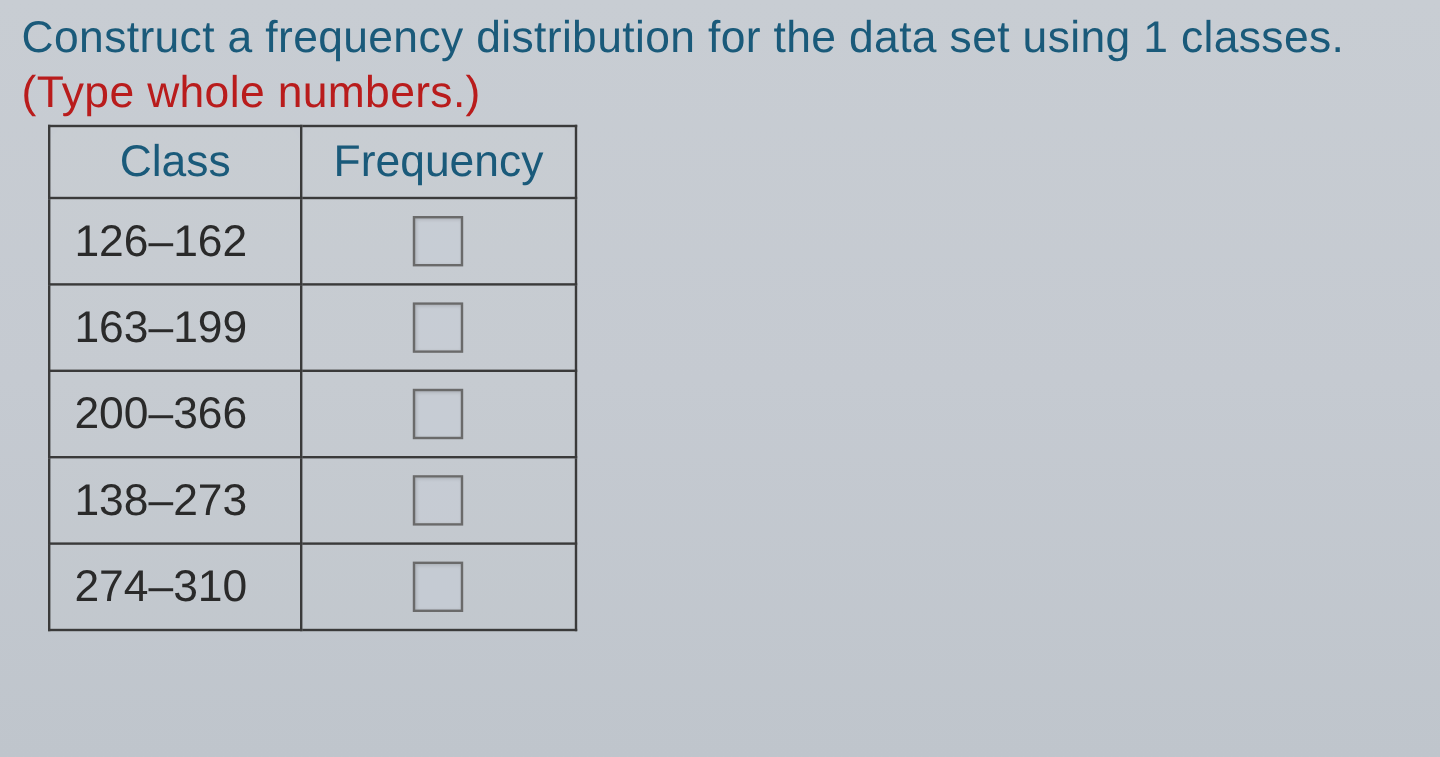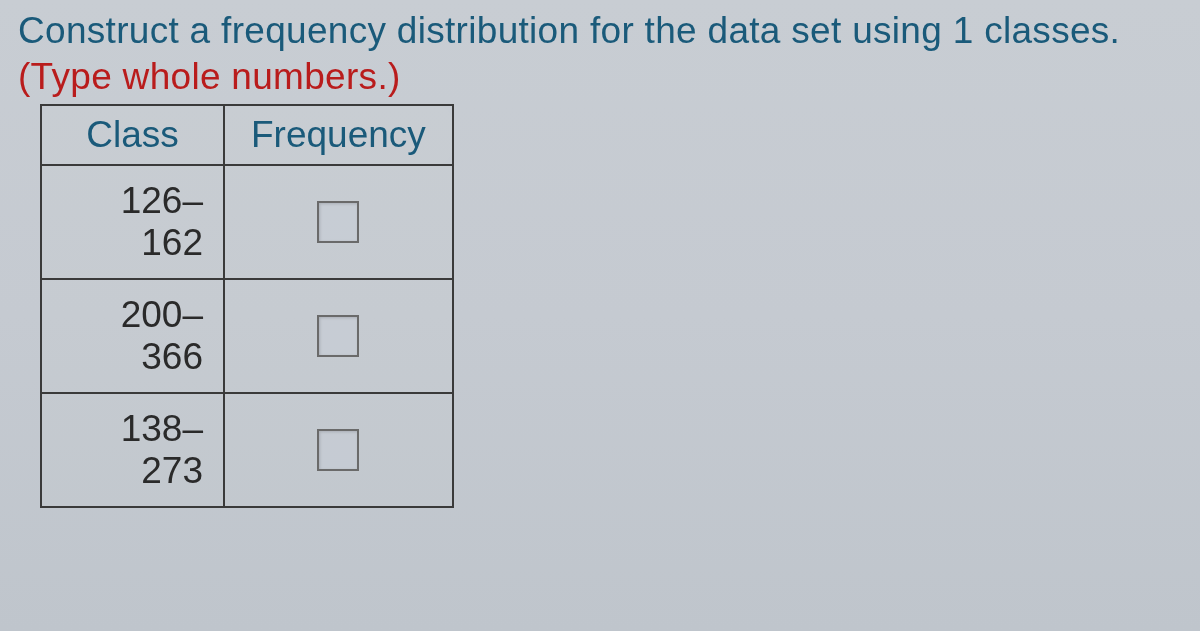--- a/index.html
+++ b/index.html
@@ -45,22 +45,22 @@
       font-size: 37px;
       color: #1a5a7a;
       font-weight: 400;
       padding: 8px 26px;
       border-radius: 17px;
     }
     .freq-table td.class-cell {
       font-size: 37px;
       color: #2a2a2a;
       padding: 14px 20px;
-      text-align: right;
-      width: 183px;
+      text-align: left;
+      width: 210px;
     }
     .freq-table td.freq-cell {
       width: 210px;
       padding: 14px 20px;
     }
     .input-box {
       display: inline-block;
       width: 42px;
       height: 42px;
       border: 2px solid #6a6a6a;
@@ -83,25 +83,37 @@
     </tr>
   </thead>
   <tbody>
     <tr>
       <td class="class-cell">126–162</td>
       <td class="freq-cell">
         <input type="text" class="input-box" value="" style="">
       </td>
     </tr>
     <tr>
+      <td class="class-cell">163–199</td>
+      <td class="freq-cell">
+        <input type="text" class="input-box" value="" style="">
+      </td>
+    </tr>
+    <tr>
       <td class="class-cell">200–366</td>
       <td class="freq-cell">
         <input type="text" class="input-box" value="" style="">
       </td>
     </tr>
     <tr>
       <td class="class-cell">138–273</td>
       <td class="freq-cell">
         <input type="text" class="input-box" value="" style="">
       </td>
     </tr>
+    <tr>
+      <td class="class-cell">274–310</td>
+      <td class="freq-cell">
+        <input type="text" class="input-box" value="" style="">
+      </td>
+    </tr>
   </tbody>
 </table>
 
 </body></html>

